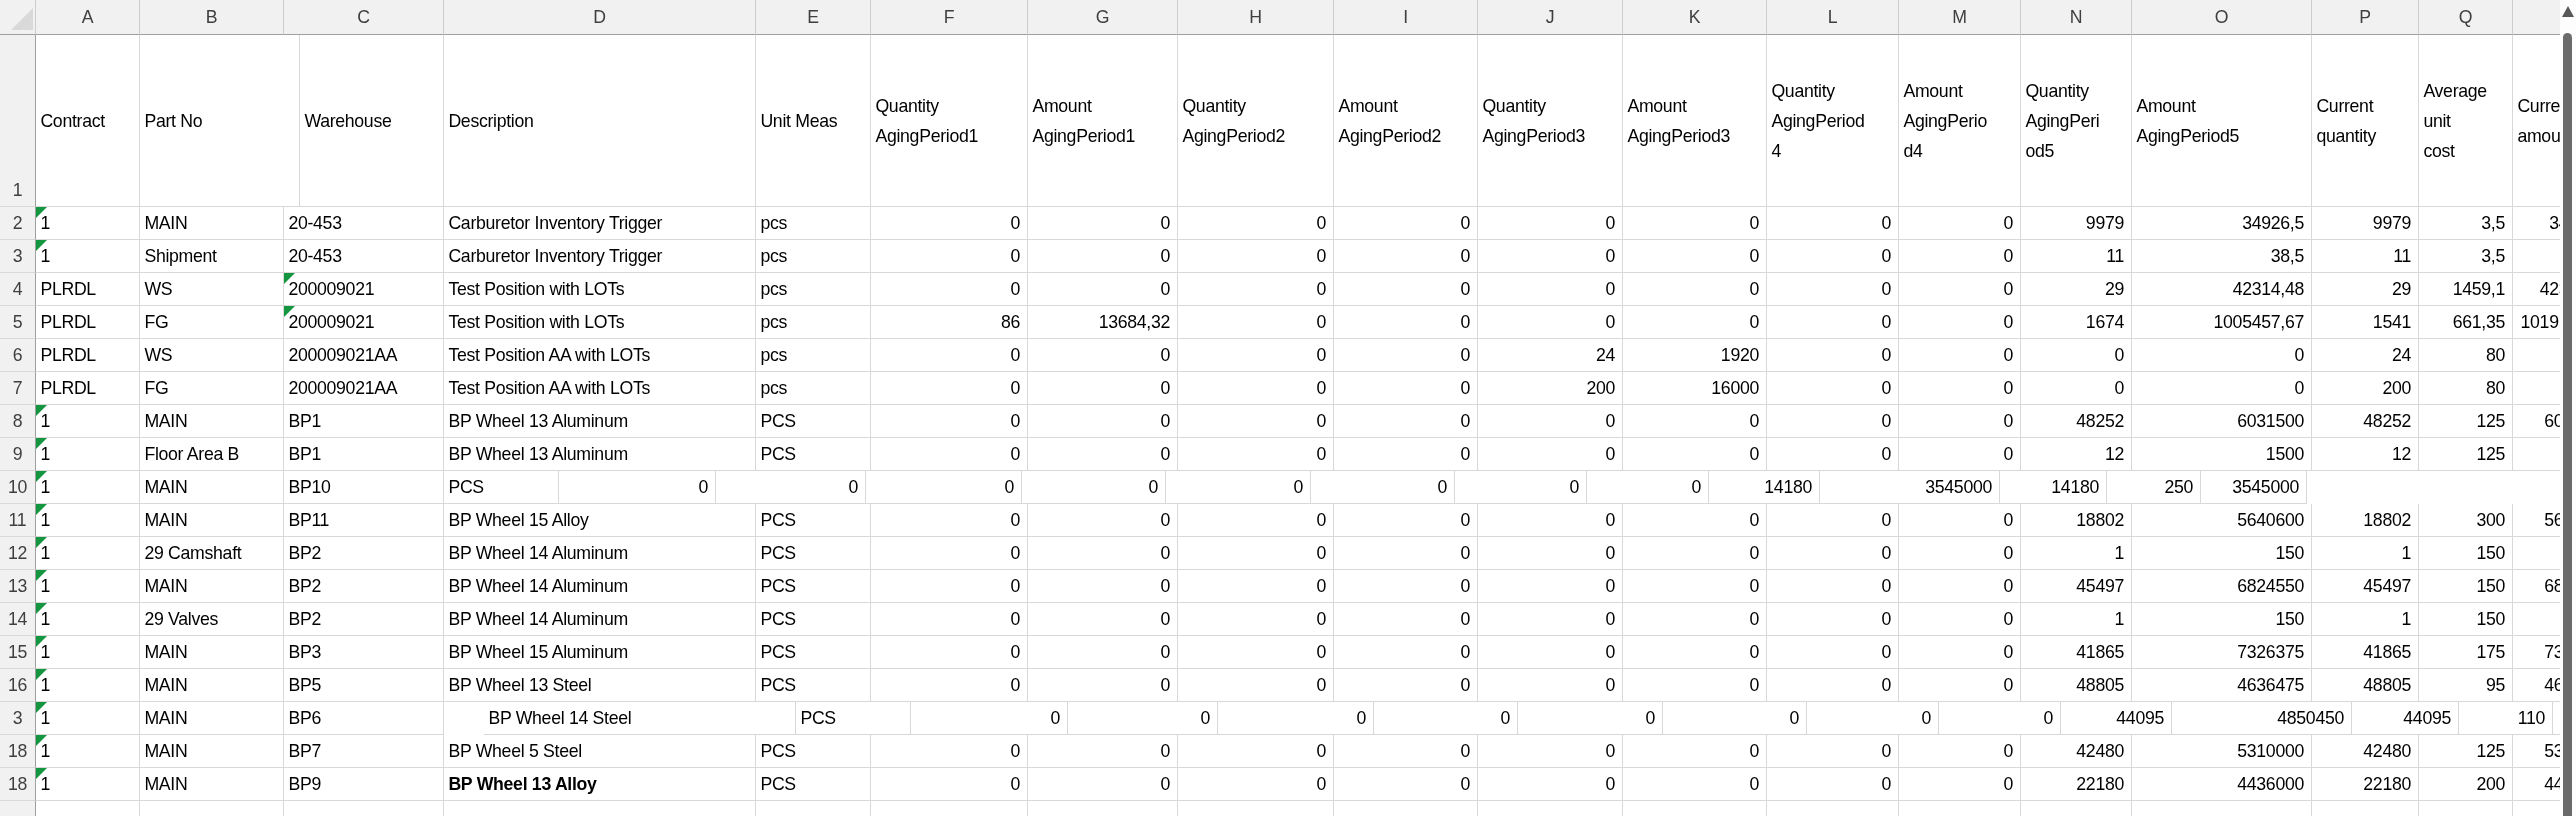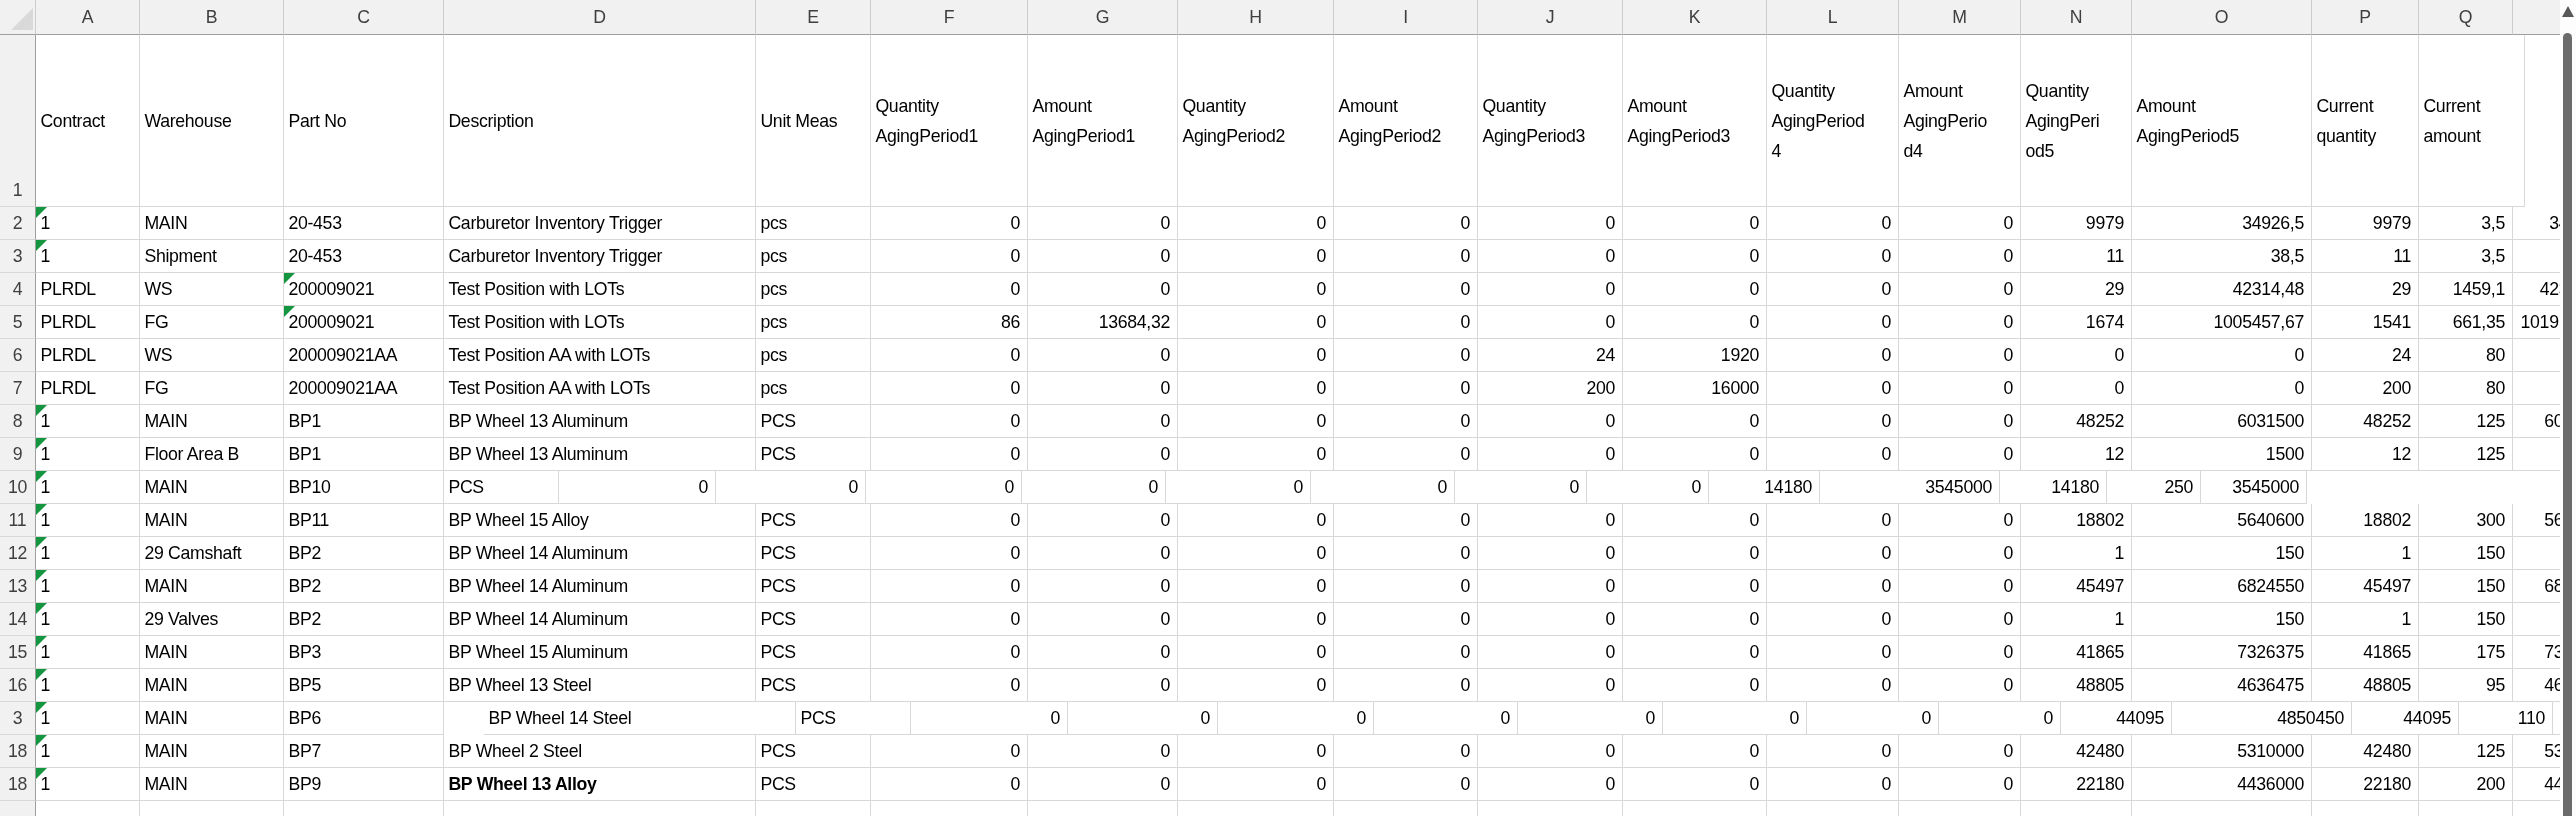--- a/index.html
+++ b/index.html
@@ -110,22 +110,22 @@
           <div class="letter-cell" style="flex: 0 0 122px;">M</div>
           <div class="letter-cell" style="flex: 0 0 111px;">N</div>
           <div class="letter-cell" style="flex: 0 0 180px;">O</div>
           <div class="letter-cell" style="flex: 0 0 107px;">P</div>
           <div class="letter-cell" style="flex: 0 0 94px;">Q</div>
           <div class="letter-cell" style="flex: 0 0 106px;">R</div>
         </div>
         <div class="r hdr-row" style="height: 172px;">
           <div class="rownum">1</div>
           <div class="c" style="flex: 0 0 104px; height: 172px;">Contract</div>
+          <div class="c" style="flex: 0 0 160px; height: 172px;">Part No</div>
           <div class="c" style="flex: 0 0 144px; height: 172px;">Warehouse</div>
-          <div class="c" style="flex: 0 0 160px; height: 172px;">Part No</div>
           <div class="c" style="flex: 0 0 312px; height: 172px;">Description</div>
           <div class="c" style="flex: 0 0 115px; height: 172px;">Unit Meas</div>
           <div class="c" style="flex: 0 0 157px; height: 172px;">Quantity
 AgingPeriod1</div>
           <div class="c" style="flex: 0 0 150px; height: 172px;">Amount
 AgingPeriod1</div>
           <div class="c" style="flex: 0 0 156px; height: 172px;">Quantity
 AgingPeriod2</div>
           <div class="c" style="flex: 0 0 144px; height: 172px;">Amount
 AgingPeriod2</div>
@@ -139,20 +139,23 @@
           <div class="c" style="flex: 0 0 122px; height: 172px;">Amount
 AgingPerio
 d4</div>
           <div class="c" style="flex: 0 0 111px; height: 172px;">Quantity
 AgingPeri
 od5</div>
           <div class="c" style="flex: 0 0 180px; height: 172px;">Amount
 AgingPeriod5</div>
           <div class="c" style="flex: 0 0 107px; height: 172px;">Current
 quantity</div>
+          <div class="c" style="flex: 0 0 94px; height: 172px;">Average
+unit
+cost</div>
           <div class="c" style="flex: 0 0 106px; height: 172px;">Current
 amount</div>
         </div>
         <div class="r" style="height: 33px;">
           <div class="rownum">2</div>
           <div class="c left" style="flex: 0 0 104px; height: 33px;">
             <span>1</span>
             <div class="warn-tri"></div>
           </div>
           <div class="c left" style="flex: 0 0 144px; height: 33px;">
@@ -1066,21 +1069,21 @@
             <span>1</span>
             <div class="warn-tri"></div>
           </div>
           <div class="c left" style="flex: 0 0 144px; height: 33px;">
             <span>MAIN</span>
           </div>
           <div class="c left" style="flex: 0 0 160px; height: 33px;">
             <span>BP7</span>
           </div>
           <div class="c left" style="flex: 0 0 312px; height: 33px;">
-            <span>BP Wheel 2 Steel</span>
+            <span>BP Wheel 5 Steel</span>
           </div>
           <div class="c left" style="flex: 0 0 115px; height: 33px;">
             <span>PCS</span>
           </div>
           <div class="c right" style="flex: 0 0 157px; height: 33px;">
             <span>0</span>
           </div>
           <div class="c right" style="flex: 0 0 150px; height: 33px;">
             <span>0</span>
           </div>

